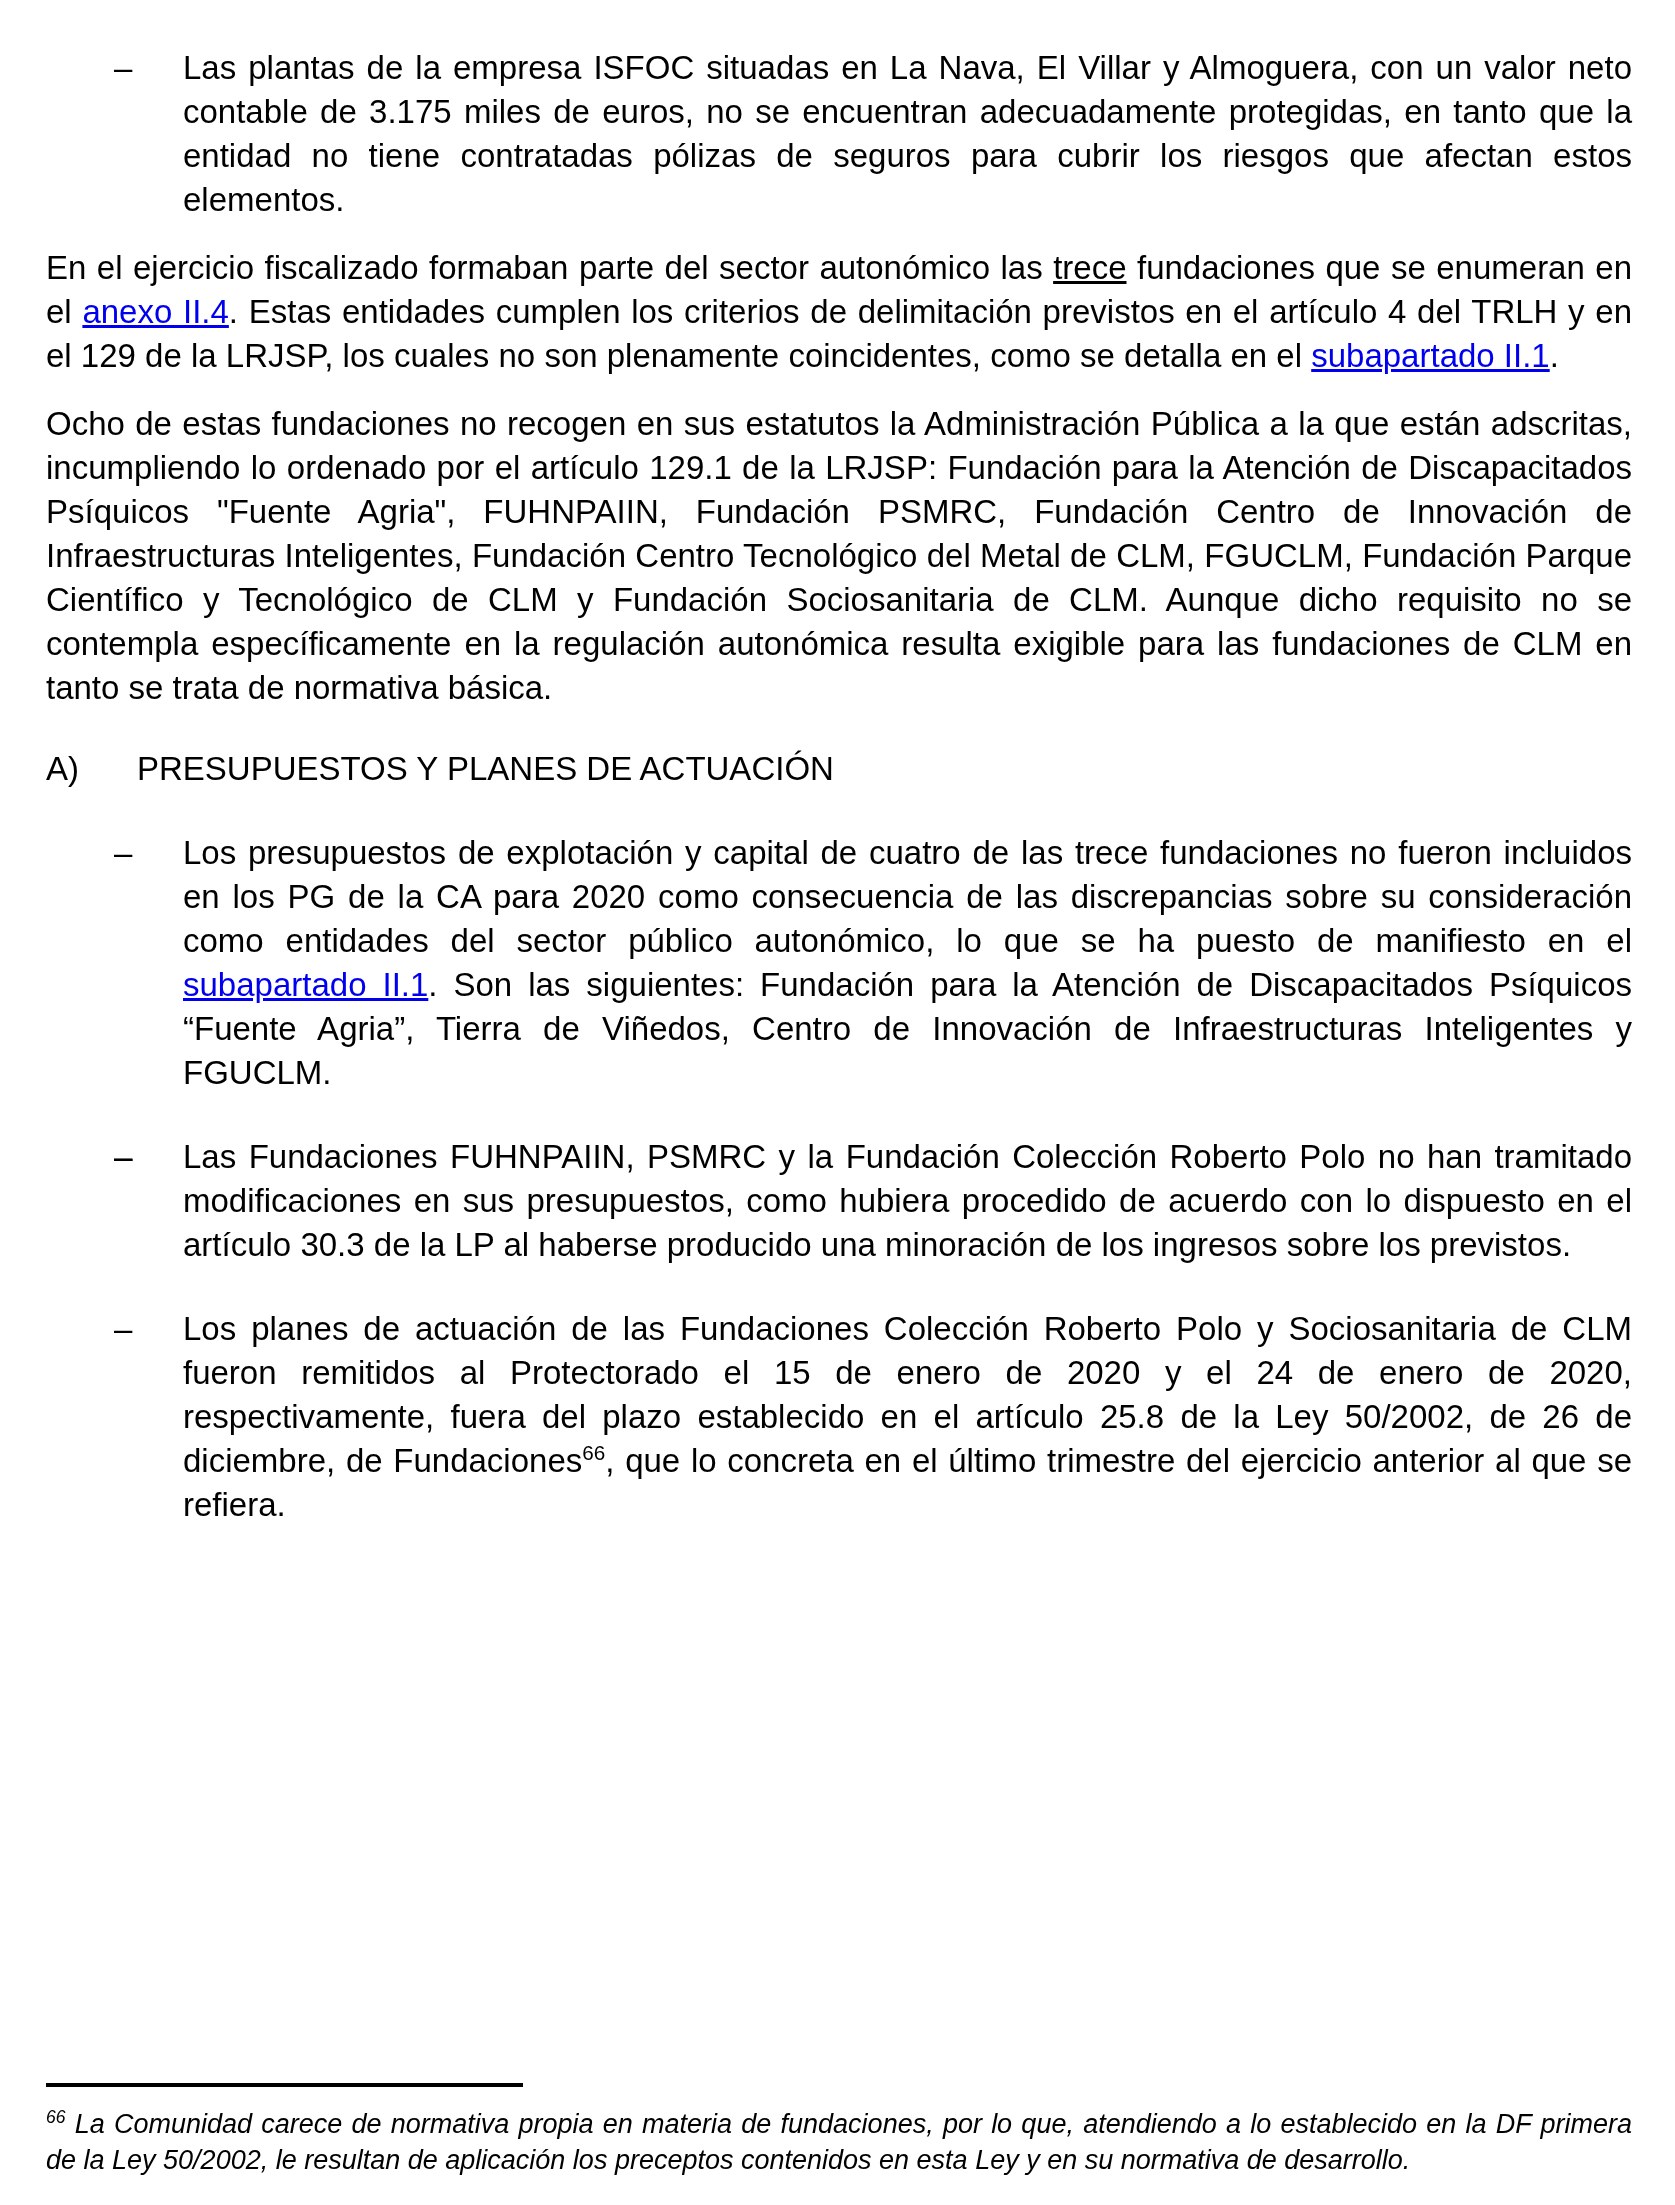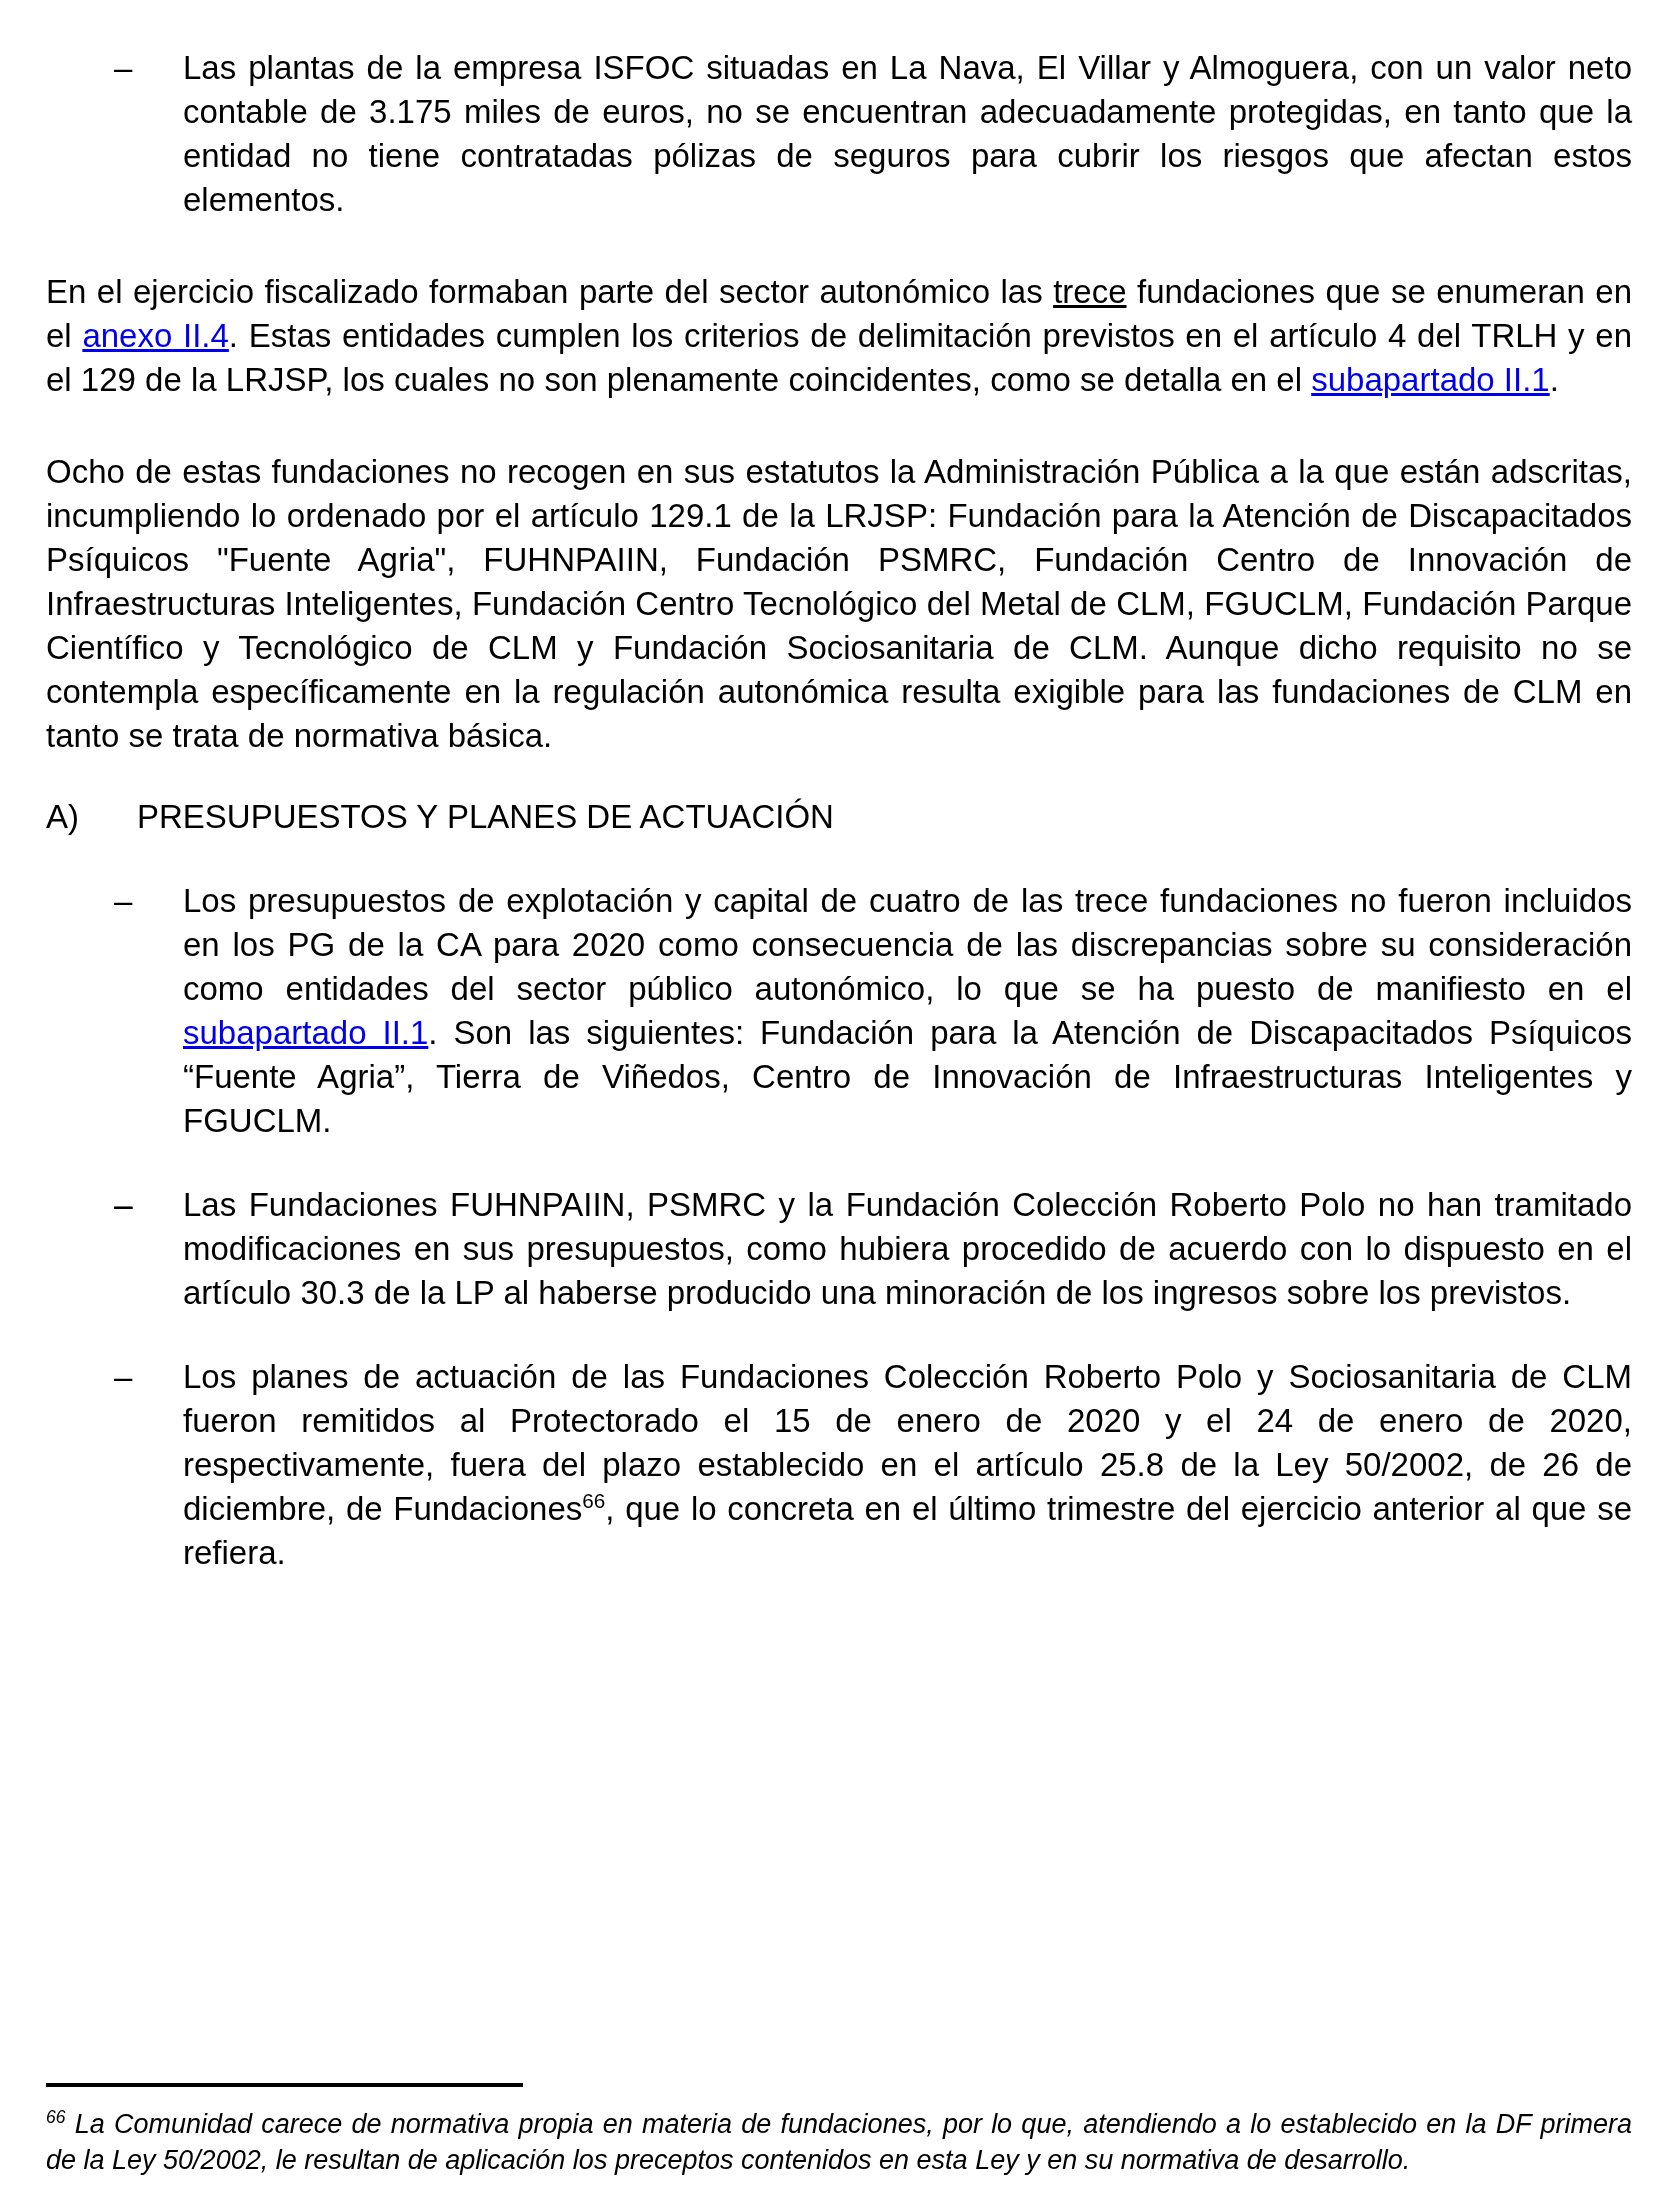--- a/index.html
+++ b/index.html
@@ -13,21 +13,21 @@
     font-family: "Liberation Sans", "DejaVu Sans", sans-serif;
     font-size: 33px;
     line-height: 44px;
     padding: 46px 43px 27px 46px;
     display: flex;
     flex-direction: column;
     overflow: hidden;
     text-align: justify;
   }
   p { margin: 0; }
-  .para { margin-top: 48px; }
+  .para { margin-top: 24px; }
   .heading-row {
     display: flex;
     align-items: baseline;
     text-align: left;
     margin-top: 37px;
   }
   .heading-row .h-label { flex: 0 0 auto; }
   .heading-bold { font-weight: bold; }
   .heading-bold .h-label { min-width: 123px; }
   .heading-caps .h-label { min-width: 91px; }

